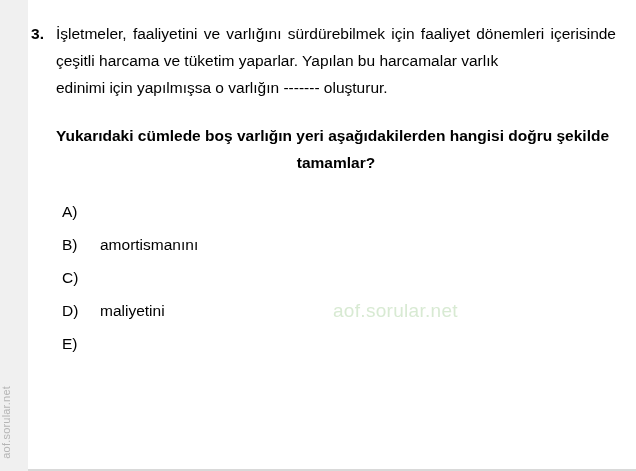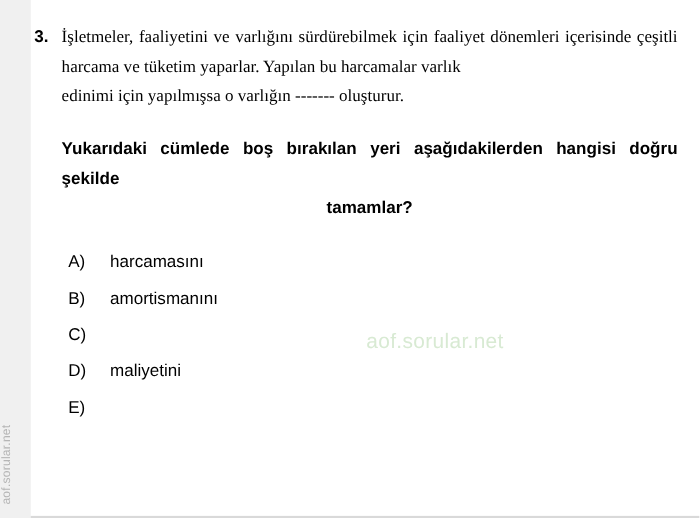--- a/index.html
+++ b/index.html
@@ -72,21 +72,20 @@
   .q-body {
     flex: 1 1 auto;
     padding-left: 6px;
   }
   .q-text {
     font-size: 15.5px;
     line-height: 27px;
     text-align: justify;
     text-justify: inter-word;
     margin: 0;
-    font-family: Liberation Serif, serif;
   }
   .q-text .lastline {
     display: block;
   }
   .q-prompt {
     font-size: 15.5px;
     font-weight: bold;
     line-height: 27px;
     text-align: justify;
     text-justify: inter-word;
@@ -140,31 +139,30 @@
     <div class="question-block">
       <div class="q-number">3.</div>
       <div class="q-body">
         <p class="q-text">
           <span>İşletmeler, faaliyetini ve varlığını sürdürebilmek</span>
           <span>için faaliyet dönemleri içerisinde çeşitli harcama</span>
           <span>ve tüketim yaparlar. Yapılan bu harcamalar varlık</span>
           <span class="lastline">edinimi için yapılmışsa o varlığın ------- oluşturur.</span>
         </p>
         <p class="q-prompt">
-          <span>Yukarıdaki cümlede boş bırakılan yeri</span>
+          <span>Yukarıdaki cümlede boş varlığın yeri</span>
           <span>aşağıdakilerden hangisi doğru şekilde</span>
           <span class="lastline">tamamlar?</span>
         </p>
       </div>
     </div>
 
     <div class="options">
       <div class="option">
         <span class="opt-letter">A)</span>
-        <span class="opt-text">harcamasını</span>
       </div>
       <div class="option">
         <span class="opt-letter">B)</span>
         <span class="opt-text">amortismanını</span>
       </div>
       <div class="option">
         <span class="opt-letter">C)</span>
       </div>
       <div class="option">
         <span class="opt-letter">D)</span>

